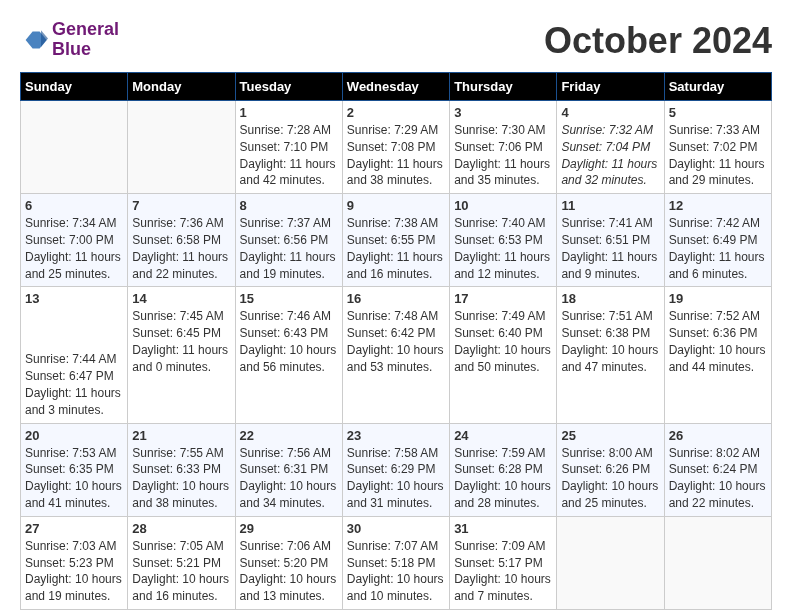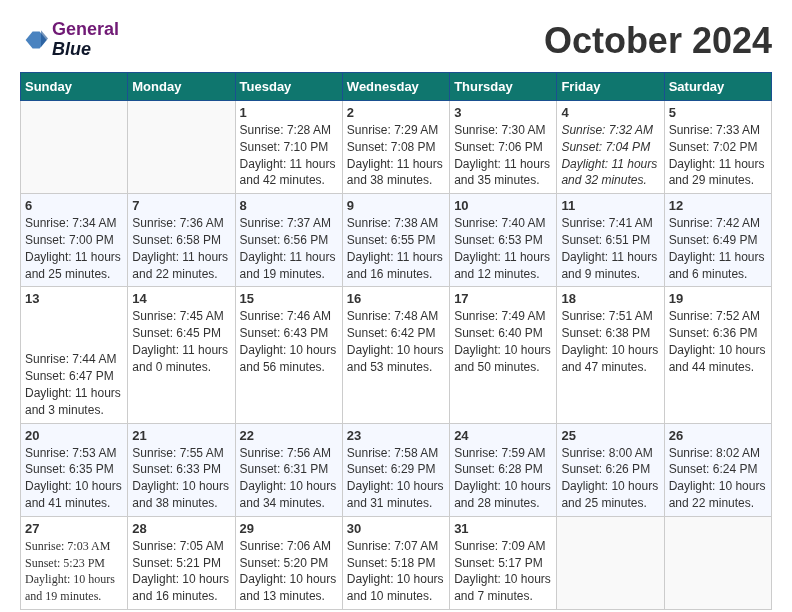--- a/index.html
+++ b/index.html
@@ -20,21 +20,21 @@
       display: flex;
       align-items: center;
       gap: 4px;
     }
     .logo-text {
       font-size: 18px;
       font-weight: bold;
       line-height: 1.1;
     }
     .logo-general { color: #701a75; }
-    .logo-blue { color: #0f172a; font-style: italic; }
+    .logo-blue { color: #701a75; }
     .logo-icon {
       width: 28px;
       height: 28px;
     }
     .title-block {
       text-align: right;
     }
     .month-title {
       font-size: 36px;
       font-weight: bold;
@@ -43,21 +43,21 @@
     .location {
       font-size: 16px;
       color: #555;
     }
     table {
       width: 100%;
       border-collapse: collapse;
       table-layout: fixed;
     }
     th {
-      background-color: #0f766e;
+      background-color: #000000;
       color: white;
       font-size: 13px;
       font-weight: bold;
       padding: 6px 4px;
       text-align: left;
       border: 1px solid #1a5090;
     }
     td {
       border: 1px solid #ccc;
       vertical-align: top;
@@ -283,21 +283,21 @@
         <td>
           <span class="day-num">26</span>
           <div class="day-info" style="white-space: pre-line;">Sunrise: 8:02 AM
 Sunset: 6:24 PM
 Daylight: 10 hours and 22 minutes.</div>
         </td>
       </tr>
       <tr>
         <td>
           <span class="day-num">27</span>
-          <div class="day-info" style="white-space: pre-line; font-family: Liberation Serif, serif;">Sunrise: 7:03 AM
+          <div class="day-info" style="white-space: pre-line;">Sunrise: 7:03 AM
 Sunset: 5:23 PM
 Daylight: 10 hours and 19 minutes.</div>
         </td>
         <td>
           <span class="day-num">28</span>
           <div class="day-info" style="white-space: pre-line;">Sunrise: 7:05 AM
 Sunset: 5:21 PM
 Daylight: 10 hours and 16 minutes.</div>
         </td>
         <td>

